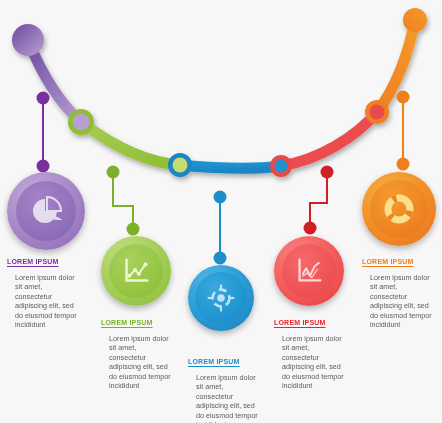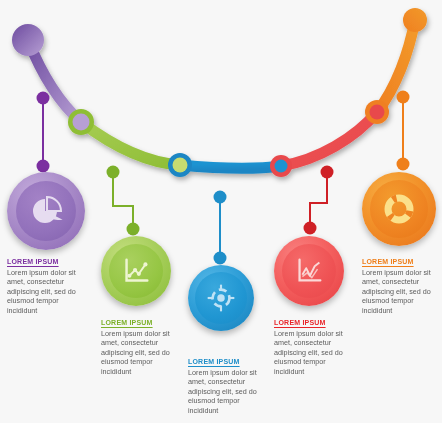--- a/index.html
+++ b/index.html
@@ -22,21 +22,21 @@
     width:78%;height:78%;
   }
 
   .text-block{position:absolute;width:78px;}
   .tb-head{
     font-size:7px;font-weight:bold;letter-spacing:0.2px;
     text-decoration:underline;text-underline-offset:2px;
     margin:0 0 3px 0;white-space:nowrap;
   }
   .tb-body{
-    font-size:7.2px;line-height:9.4px;color:#5c5c5c;margin:0;
+    font-size:7.2px;line-height:9.4px;color:#5c5c5c;margin:8px;
   }
 </style>
 </head>
 <body>
 
 <div id="stage">
 
   <svg id="curve-layer" viewBox="0 0 442 423">
     <defs>
       <filter id="sh" x="-50%" y="-50%" width="200%" height="200%">

